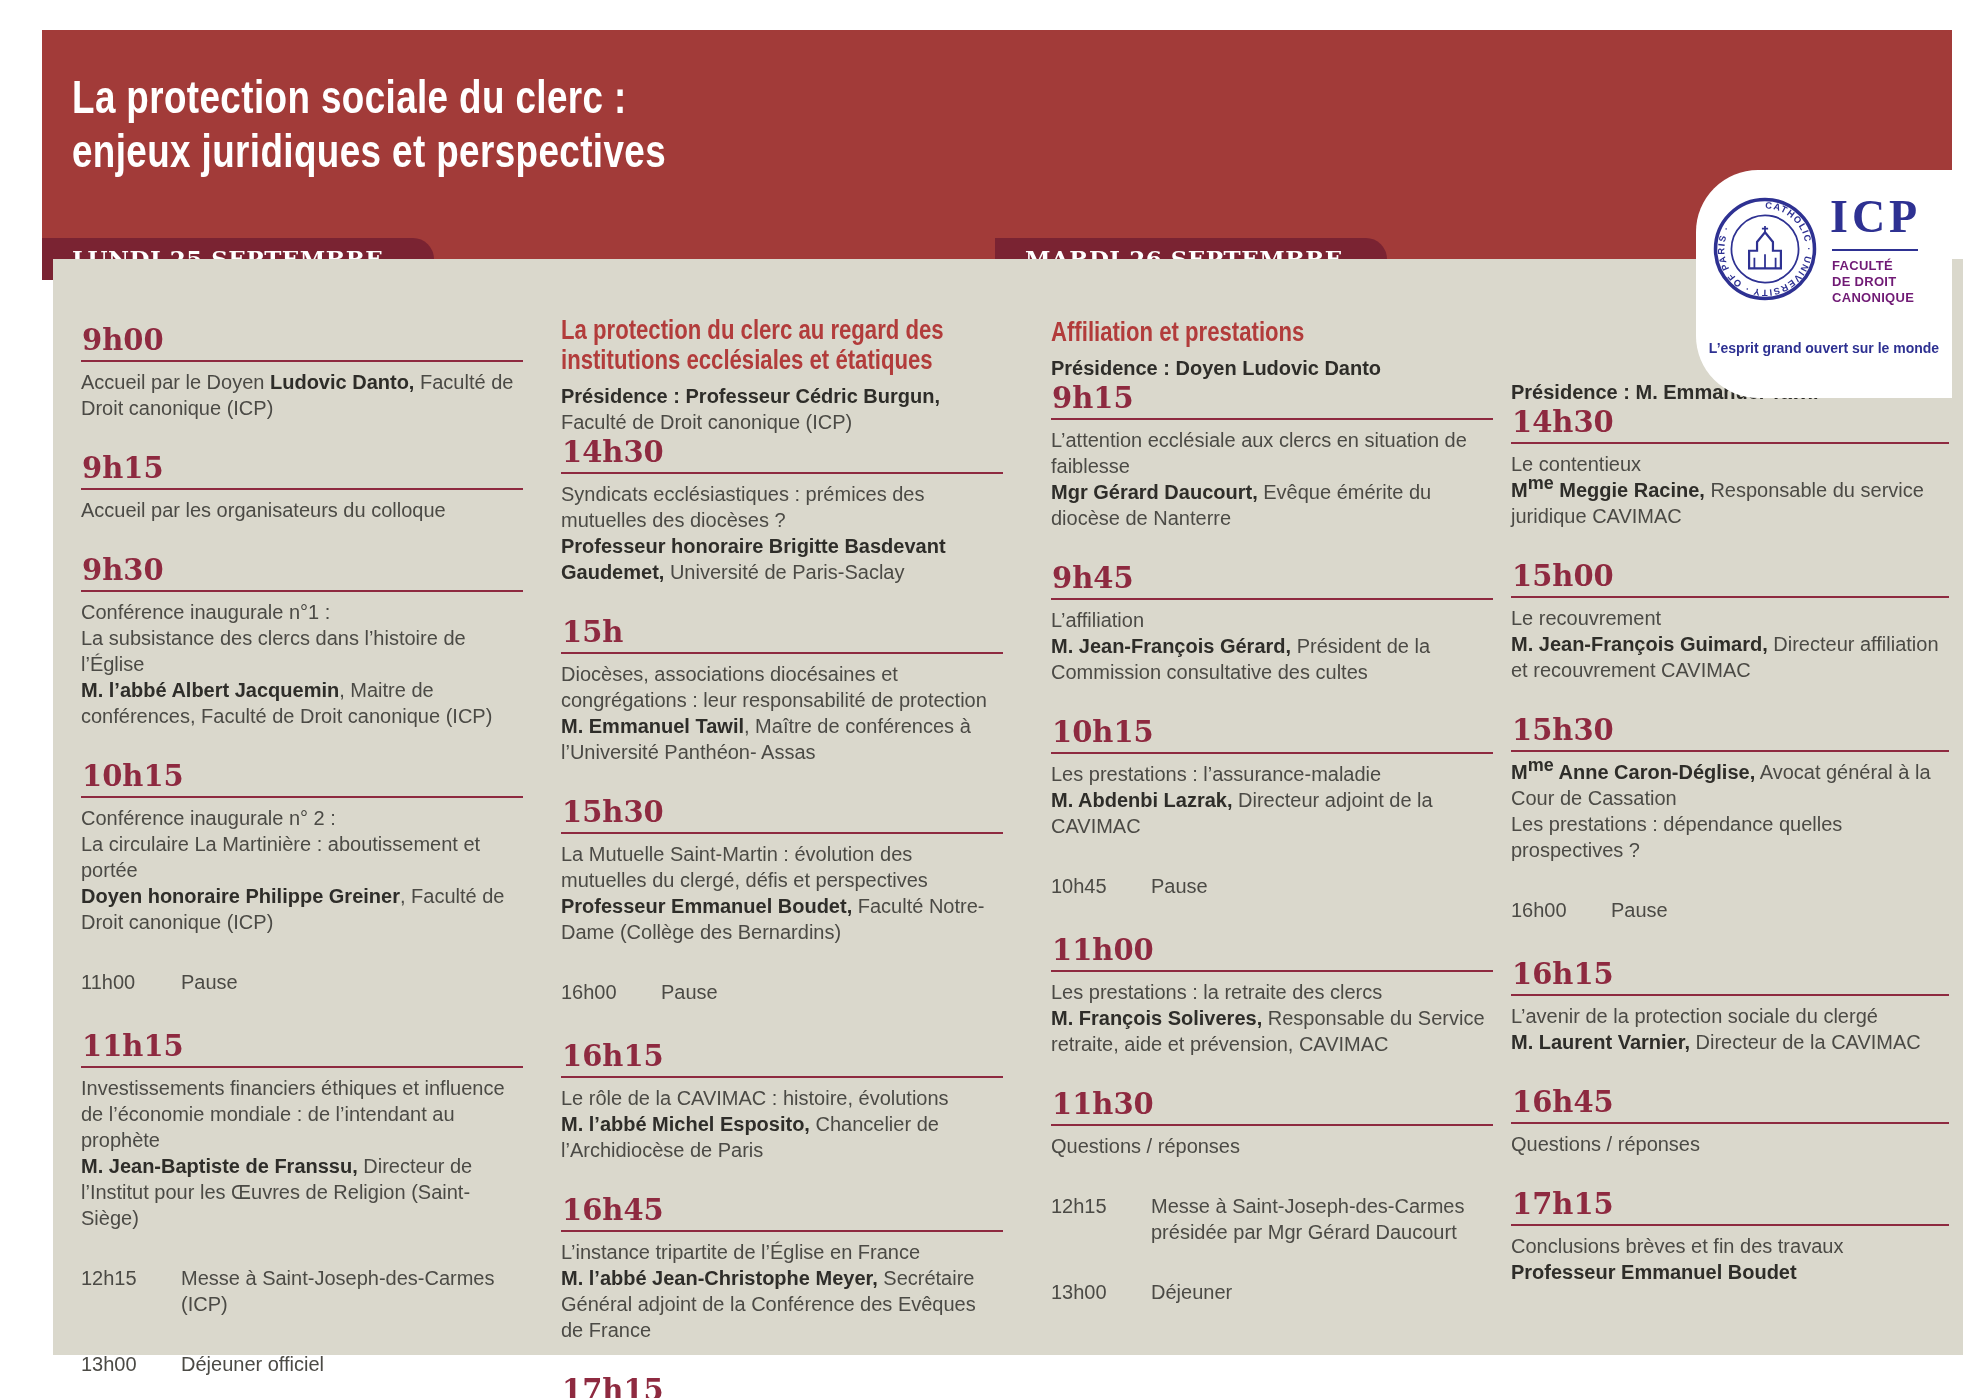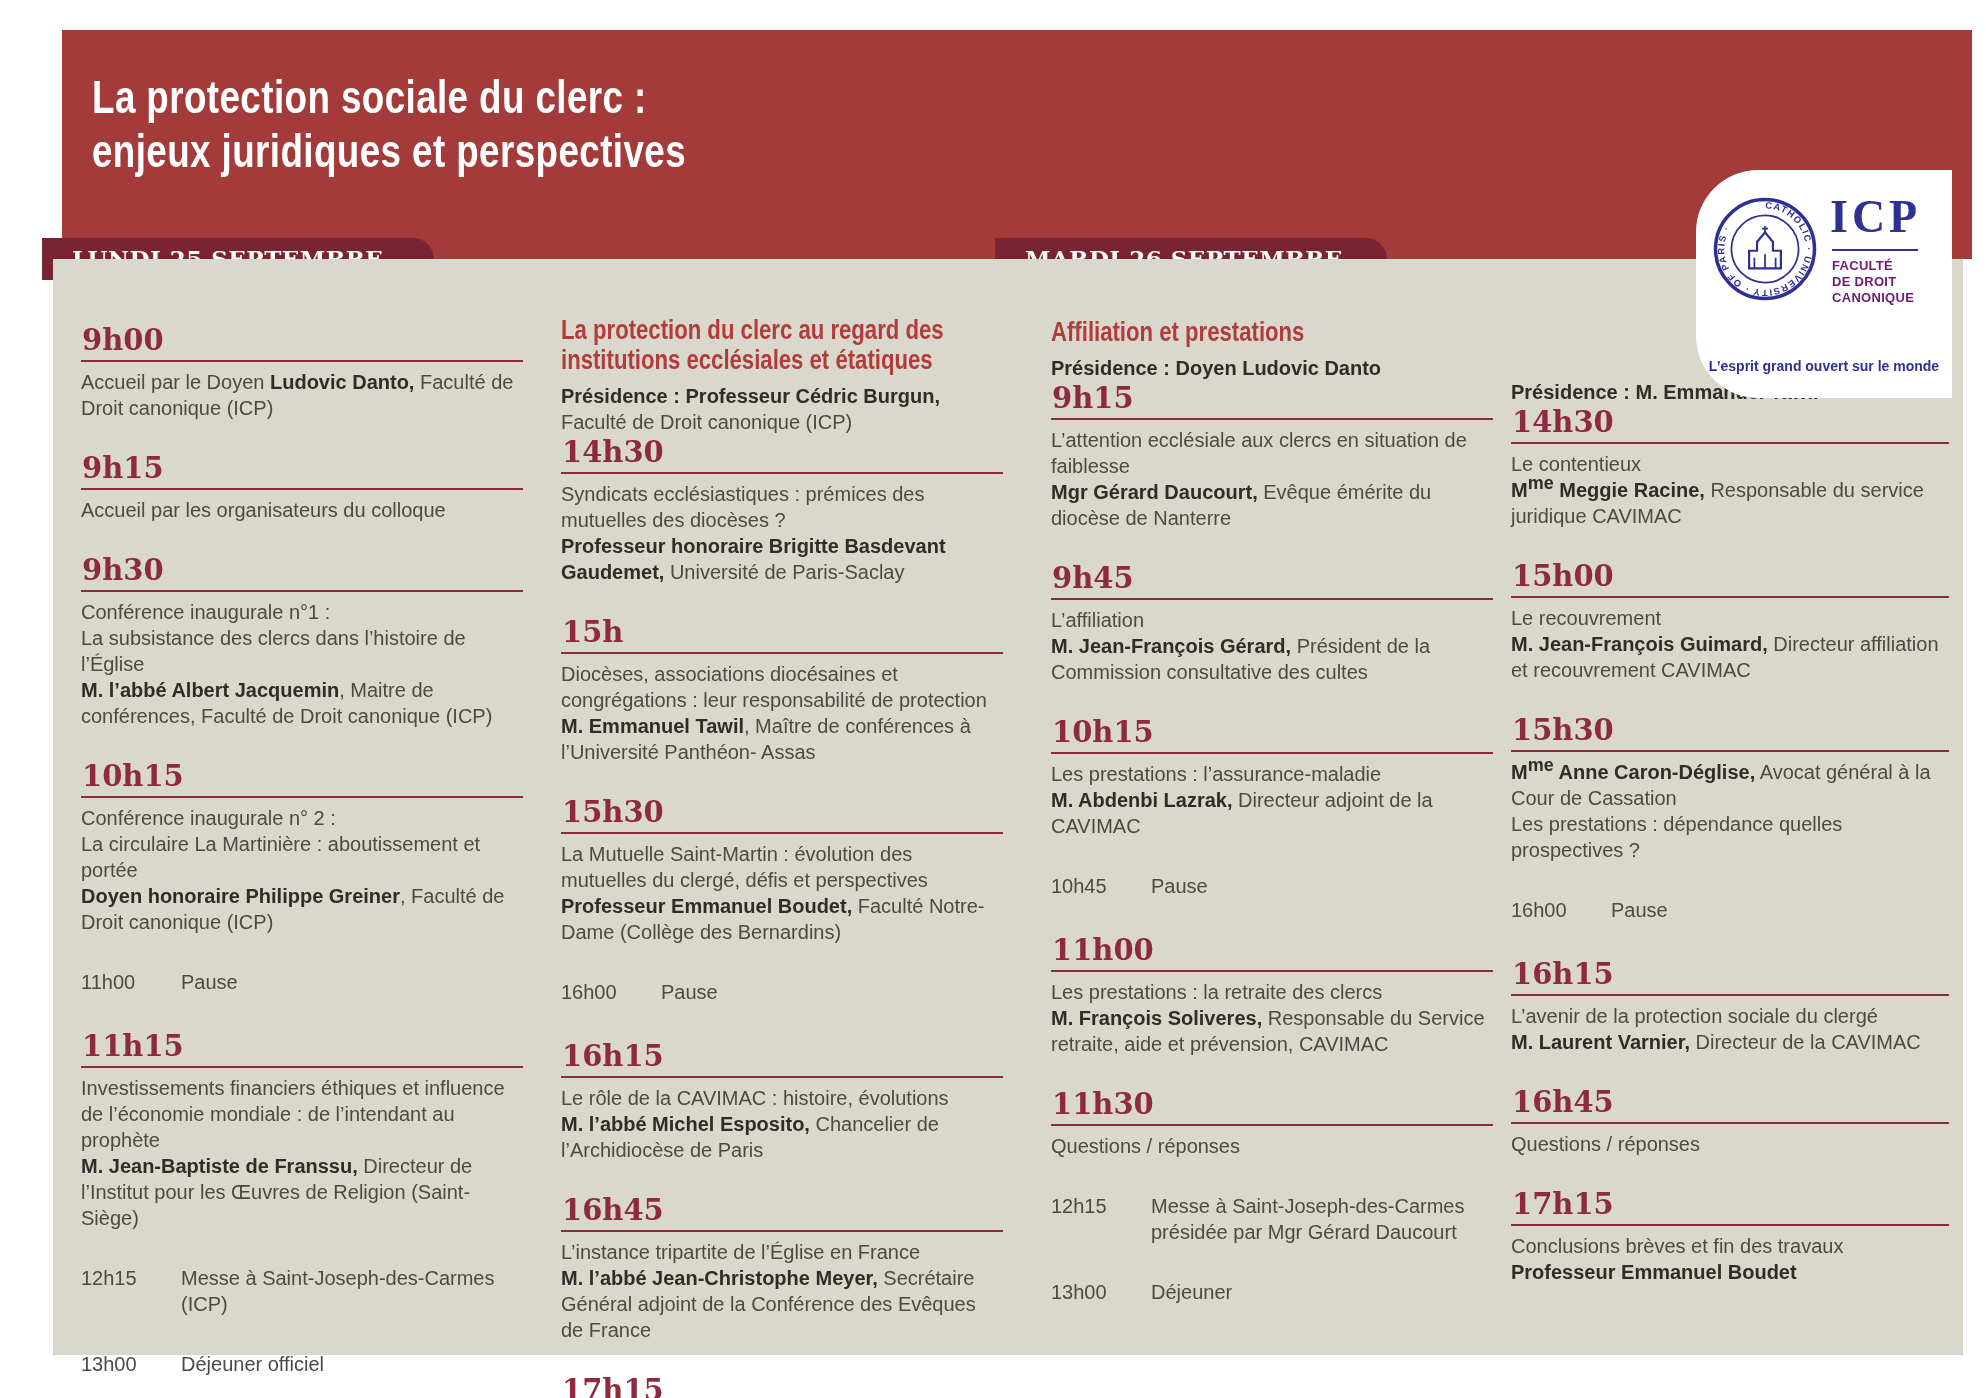--- a/index.html
+++ b/index.html
@@ -1,21 +1,21 @@
 <!DOCTYPE html>
 <html><head>
 <meta charset="utf-8">
 <style>
   html,body{margin:0;padding:0;background:#ffffff;}
   .page{position:relative;width:1986px;height:1398px;background:#ffffff;overflow:hidden;
         font-family:"Liberation Sans",sans-serif;}
   .doc{position:absolute;left:42px;top:30px;width:1910px;height:1325px;}
 
   
-  .band{position:absolute;left:0;top:0;width:100%;height:229px;background:#A23B39;margin-left:20px;}
+  .band{position:absolute;left:0;top:0;width:100%;height:229px;background:#A23B39;}
   .title{position:absolute;left:30px;top:40px;width:760px;
          font-weight:700;font-size:46px;line-height:54px;color:#ffffff;
          transform:scaleX(.80);transform-origin:0 0;letter-spacing:.5px;}
 
   
   .pill{position:absolute;top:208px;height:42px;background:#7A2332;color:#ffffff;
         font-family:"DejaVu Serif",serif;font-weight:700;font-size:23px;line-height:42px;
         letter-spacing:.5px;border-radius:0 21px 21px 0;padding-left:30px;box-sizing:border-box;}
   .pill.day1{left:0;width:392px;}
   .pill.day2{left:953px;width:392px;}
@@ -23,21 +23,21 @@
   
   .logo-card{position:absolute;right:0;top:140px;width:256px;height:228px;background:#ffffff;
              border-radius:62px 0 0 62px;}
   .seal{position:absolute;left:16px;top:26px;}
   .icp-acronym{position:absolute;left:134px;top:20px;font-family:"Liberation Serif",serif;
                font-weight:700;font-size:46px;color:#2E3192;letter-spacing:4px;}
   .icp-rule{position:absolute;left:136px;top:79px;width:86px;height:2px;background:#2E3192;}
   .fac{position:absolute;left:136px;top:88px;font-weight:700;font-size:13px;line-height:16px;
        color:#701a75;letter-spacing:.3px;}
   .tagline{position:absolute;left:0;top:170px;width:100%;text-align:center;
-           font-weight:700;font-size:14px;color:#2E3192;margin-top:18px;}
+           font-weight:700;font-size:14px;color:#2E3192;}
 
   
   .body{position:absolute;left:11px;top:229px;width:100%;height:1096px;background:#DAD8CC;}
   .col{position:absolute;top:0;}
   .col1{left:28px;top:64px;width:442px;}
   .col2{left:508px;top:56px;width:442px;}
   .col3{left:998px;top:58px;width:442px;}
   .col4{left:1458px;top:120px;width:438px;}
 
   .section-title{width:540px;transform:scaleX(.82);transform-origin:0 0;

